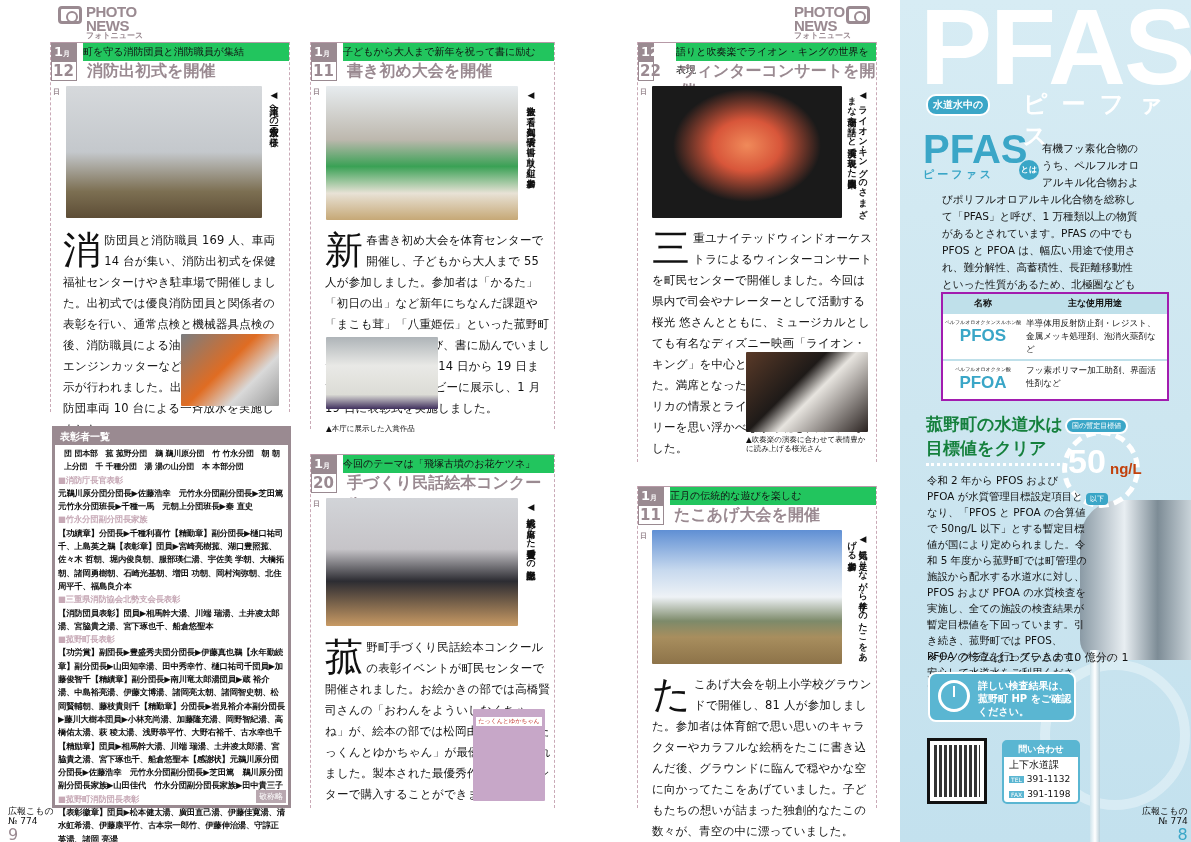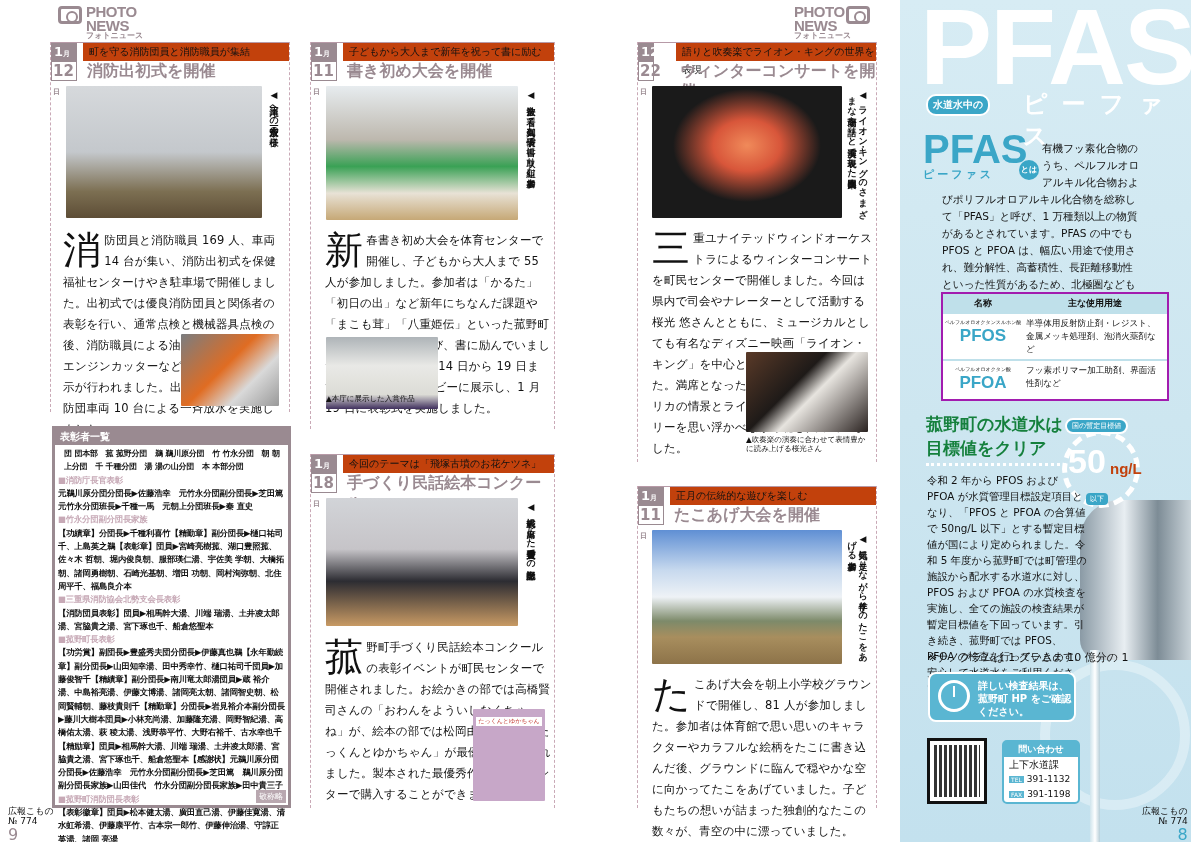--- a/index.html
+++ b/index.html
@@ -8,21 +8,21 @@
 .logo .t{font-size:15px;font-weight:bold;letter-spacing:-.5px}
 .logo .s{font-size:8px;font-weight:bold}
 .cam{position:absolute;width:24px;height:18px;border:3px solid #9a8a91;border-radius:4px}
 .cam:after{content:"";position:absolute;left:5px;top:2px;width:8px;height:8px;border:2px solid #9a8a91;border-radius:50%}
 .article{position:absolute;border-left:1px dashed #c9a9b6;border-right:1px dashed #c9a9b6}
 .head{position:relative;height:38px;border-top:1px solid #b79aa7}
 .date-m{position:absolute;left:0;top:0;width:26px;height:18px;background:#9a8a91;color:#fff;font-weight:bold;font-size:13px;padding-left:3px;line-height:18px}
 .date-m small,.date-d small{font-size:7px}
 .date-d{position:absolute;left:0;top:18px;width:26px;height:20px;border:1px solid #9a8a91;color:#9a8a91;font-weight:bold;font-size:15px;line-height:18px;padding-left:1px;background:#fff}
 .head.wide .date-m,.head.wide .date-d{width:16px}
-.sub{position:absolute;left:32px;right:0;top:0;height:18px;background:#c2410c;font-size:10px;line-height:18px;padding-left:6px}
+.sub{position:absolute;left:32px;right:0;top:0;height:18px;background:#22c55e;font-size:10px;line-height:18px;}
 .title{position:absolute;left:36px;top:18px;font-size:16px;font-weight:bold;color:#9a8a91;line-height:20px}
 .photo{position:absolute;border-radius:1px}
 .vcap{position:absolute;writing-mode:vertical-rl;font-size:9px;font-weight:bold;line-height:11px}
 .body{position:absolute;font-size:11.5px;line-height:21px;letter-spacing:.2px}
 .drop{float:left;font-size:38px;line-height:40px;margin-right:3px;font-weight:normal}
 .cap{position:absolute;font-size:7.5px;line-height:9px}
 .award{position:absolute;left:52px;top:426px;width:239px;height:382px;border:3px solid #9a8a91;background:#fff}
 .award .ah{background:#9a8a91;color:#fff;font-weight:bold;font-size:10px;height:16px;line-height:16px;padding-left:5px}
 .award .at{font-size:8.4px;line-height:13.3px;padding:2px 3px;font-weight:bold;letter-spacing:-.2px}
 .award .sec{color:#c7a9b6}
@@ -122,27 +122,27 @@
     <div class="date-d"><span>11</span><small>日</small></div>
     <div class="sub">子どもから大人まで新年を祝って書に励む</div>
     <div class="title">書き初め大会を開催</div>
   </div>
   <div class="photo" style="left:15px;top:44px;width:192px;height:134px;background:linear-gradient(180deg,#e7ecef 0%,#bdb8ae 40%,#3aa155 60%,#e8e2d6 80%,#c6a876 100%)"></div>
   <div class="vcap" style="left:214px;top:48px;height:130px">◀法被を着て真剣な表情で書に取り組む参加者</div>
   <div class="body" style="left:14px;top:188px;width:226px">
     <span class="drop">新</span><span>春書き初め大会を体育センターで開催し、子どもから大人まで 55 人が参加しました。参加者は「かるた」「初日の出」など新年にちなんだ課題や「まこも茸」「八重姫伝」といった菰野町に由来した課題を選び、書に励んでいました。入賞作品は 1 月 14 日から 19 日まで役場本庁 1 階のロビーに展示し、1 月 19 日に表彰式を実施しました。</span>
   </div>
   <div class="photo" style="left:15px;top:295px;width:112px;height:72px;background:linear-gradient(180deg,#aeb4b8,#e9e9e6 40%,#dcdcd6 80%,#3f2f5d)"></div>
-  <div class="cap" style="left:15px;top:352px">▲本庁に展示した入賞作品</div>
+  <div class="cap" style="left:15px;top:382px">▲本庁に展示した入賞作品</div>
 </div>
 
 <div class="article" style="left:310px;top:454px;width:245px;height:354px">
   <div class="head">
     <div class="date-m"><span>1</span><small>月</small></div>
-    <div class="date-d"><span>18</span><small>日</small></div>
+    <div class="date-d"><span>20</span><small>日</small></div>
     <div class="sub">今回のテーマは「飛塚古墳のお花ケツネ」</div>
     <div class="title">手づくり民話絵本コンクール</div>
   </div>
   <div class="photo" style="left:15px;top:44px;width:192px;height:128px;background:linear-gradient(180deg,#d2d4d8 0%,#c6c4c8 40%,#2c2c32 65%,#c89a64 100%)"></div>
   <div class="vcap" style="left:214px;top:48px;height:128px">◀表彰式に出席した受賞者全員での記念撮影</div>
   <div class="body" style="left:14px;top:183px;width:226px">
     <span class="drop">菰</span><span>野町手づくり民話絵本コンクールの表彰イベントが町民センターで開催されました。お絵かきの部では高橋賢司さんの「おわんをよういしなくちゃね」が、絵本の部では松岡由香さんの「たっくんとゆかちゃん」が最優秀賞に選ばれました。製本された最優秀作品は町民センターで購入することができます。</span>
   </div>
   <div class="photo" style="left:162px;top:255px;width:72px;height:92px;background:#c7a7c8;padding:8px 3px">
     <div style="background:#fff;font-size:6px;text-align:center;color:#c0332b">たっくんとゆかちゃん</div>

